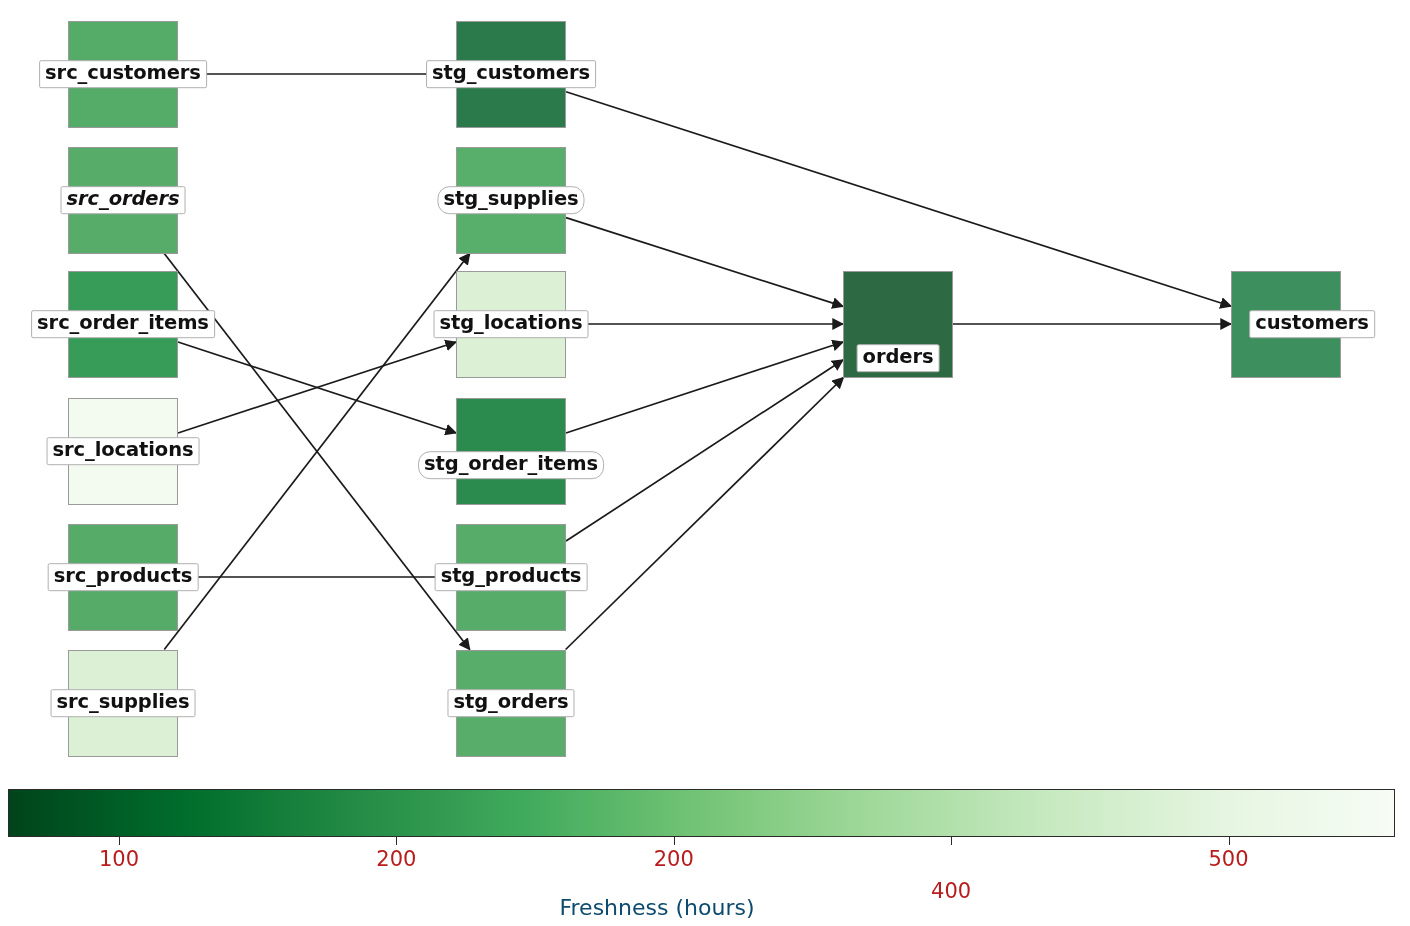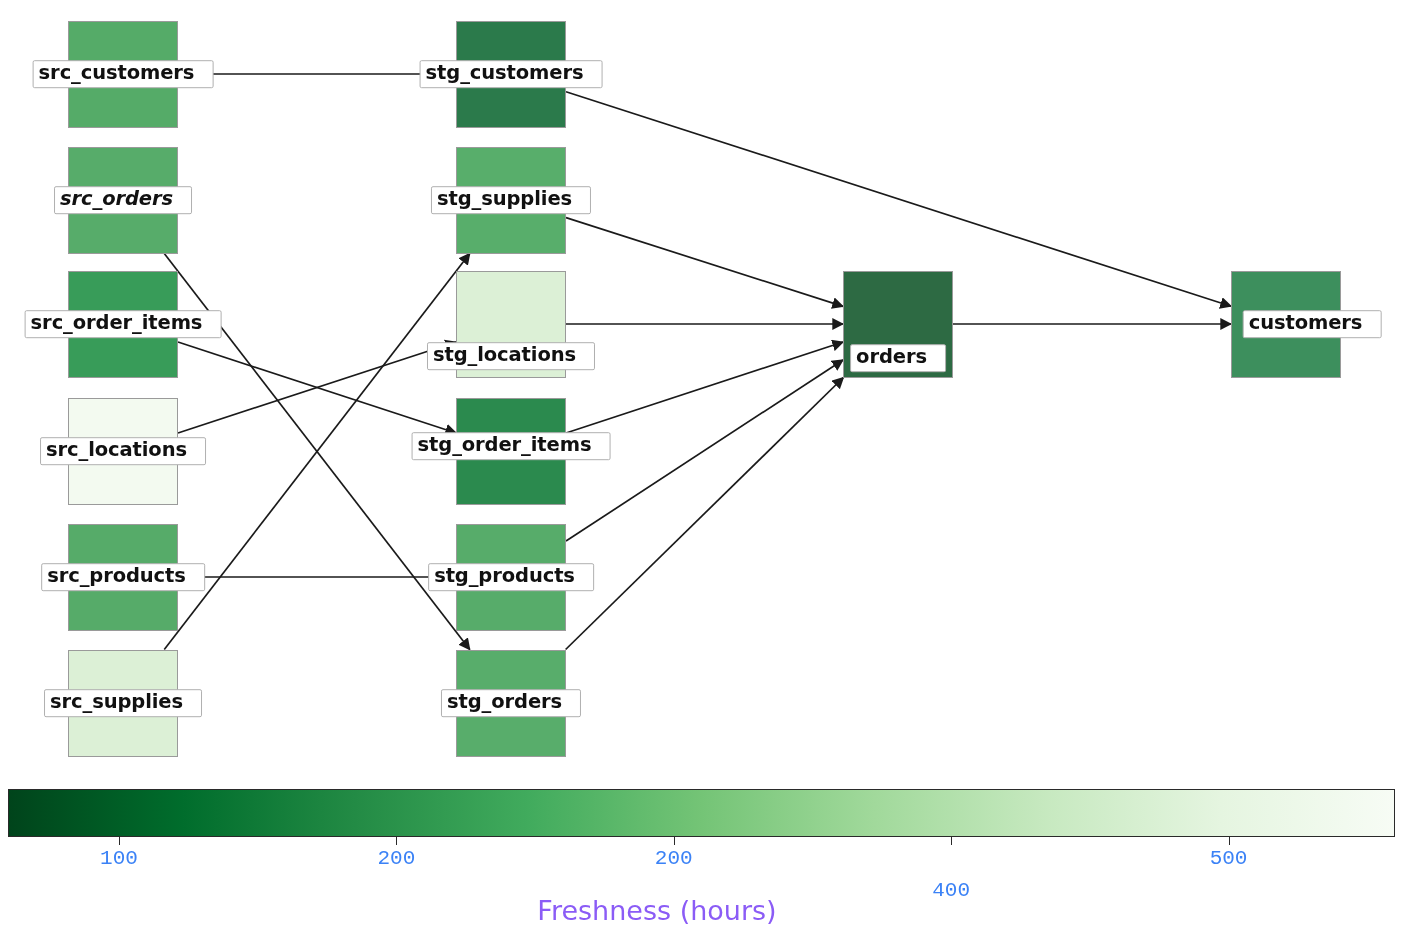--- a/index.html
+++ b/index.html
@@ -15,44 +15,44 @@
   #edges{position:absolute;left:0;top:0;width:1410px;height:775px;overflow:visible;}
 
   .node{position:absolute;box-sizing:border-box;border:1.3px solid #9a9a9a;}
 
   .node-label{
     position:absolute;
     transform:translate(-50%,-50%);
     background:#ffffff;
     border:1.3px solid #b0b0b0;
     border-radius:2px;
-    padding:1px 18px 2px 5px;
+    padding:1px 5px 2px 5px;
     font-size:19.5px;
     font-weight:bold;
     color:#111111;
     white-space:nowrap;
     letter-spacing:-0.1px;
     line-height:1.16;
   }
 
   
   #colorbar-wrap{position:absolute;left:0;top:775px;width:1410px;height:151px;}
   #colorbar{
     position:absolute;left:8px;top:14px;width:1387px;height:48px;
     border:1.3px solid #2a2a2a;
     box-sizing:border-box;
   }
   .cb-tick{position:absolute;top:62px;width:0;border-left:1.3px solid #2a2a2a;height:8px;}
   .cb-ticklabel{
     position:absolute;top:72px;transform:translateX(-50%);
-    font-size:21px;color:#3b82f6;white-space:nowrap;font-family:Liberation Mono, monospace;
+    font-size:21px;color:#b91c1c;white-space:nowrap;
   }
   #cb-axis-label{
     position:absolute;top:120px;left:0;width:1314px;text-align:center;
-    font-size:27px;color:#8b5cf6;
+    font-size:22px;color:#0c4a6e;
   }
 </style>
 </head>
 <body>
 
 <div id="canvas">
 
   <div id="graph">
     <svg id="edges" viewBox="0 0 1410 775" preserveAspectRatio="none">
       <defs>
@@ -93,23 +93,23 @@
         <div class="node" style="left: 1231px; top: 270.5px; width: 110px; height: 107px; background: rgb(61, 143, 93);"></div>
       </div>
     <div id="label-layer">
         <div class="node-label" style="left: 123px; top: 74px;">src_customers</div>
         <div class="node-label" style="left: 123px; top: 200px; font-style: italic;">src_orders</div>
         <div class="node-label" style="left: 123px; top: 324px;">src_order_items</div>
         <div class="node-label" style="left: 123px; top: 451px;">src_locations</div>
         <div class="node-label" style="left: 123px; top: 577px;">src_products</div>
         <div class="node-label" style="left: 123px; top: 703px;">src_supplies</div>
         <div class="node-label" style="left: 511px; top: 74px; text-align: right;">stg_customers</div>
-        <div class="node-label" style="left: 511px; top: 200px;">stg_supplies</div>
-        <div class="node-label" style="left: 511px; top: 324px; margin-top: 32px;">stg_locations</div>
-        <div class="node-label" style="left: 511px; top: 446px;">stg_order_items</div>
+        <div class="node-label" style="left: 511px; top: 200px; border-radius: 12px;">stg_supplies</div>
+        <div class="node-label" style="left: 511px; top: 324px;">stg_locations</div>
+        <div class="node-label" style="left: 511px; top: 465px; border-radius: 12px;">stg_order_items</div>
         <div class="node-label" style="left: 511px; top: 577px;">stg_products</div>
         <div class="node-label" style="left: 511px; top: 703px;">stg_orders</div>
         <div class="node-label" style="left: 898px; top: 324px; margin-top: 34px;">orders</div>
         <div class="node-label" style="left: 1286px; top: 324px; margin-left: 26px;">customers</div>
       </div>
   </div>
 
   <div id="colorbar-wrap">
     <div id="colorbar" style="background: linear-gradient(to right, rgb(0, 68, 27), rgb(0, 109, 44), rgb(35, 139, 69), rgb(65, 171, 93), rgb(116, 196, 118), rgb(161, 217, 155), rgb(199, 233, 192), rgb(229, 245, 224), rgb(247, 252, 245));"></div>
     <div id="cb-ticks">

